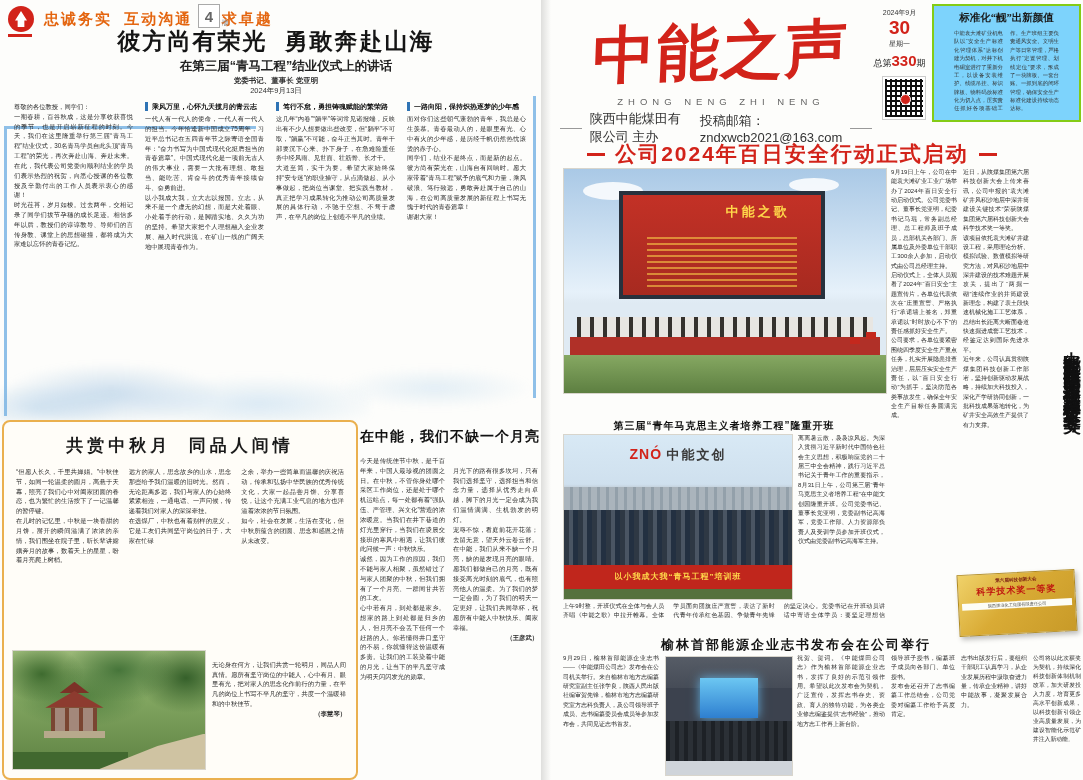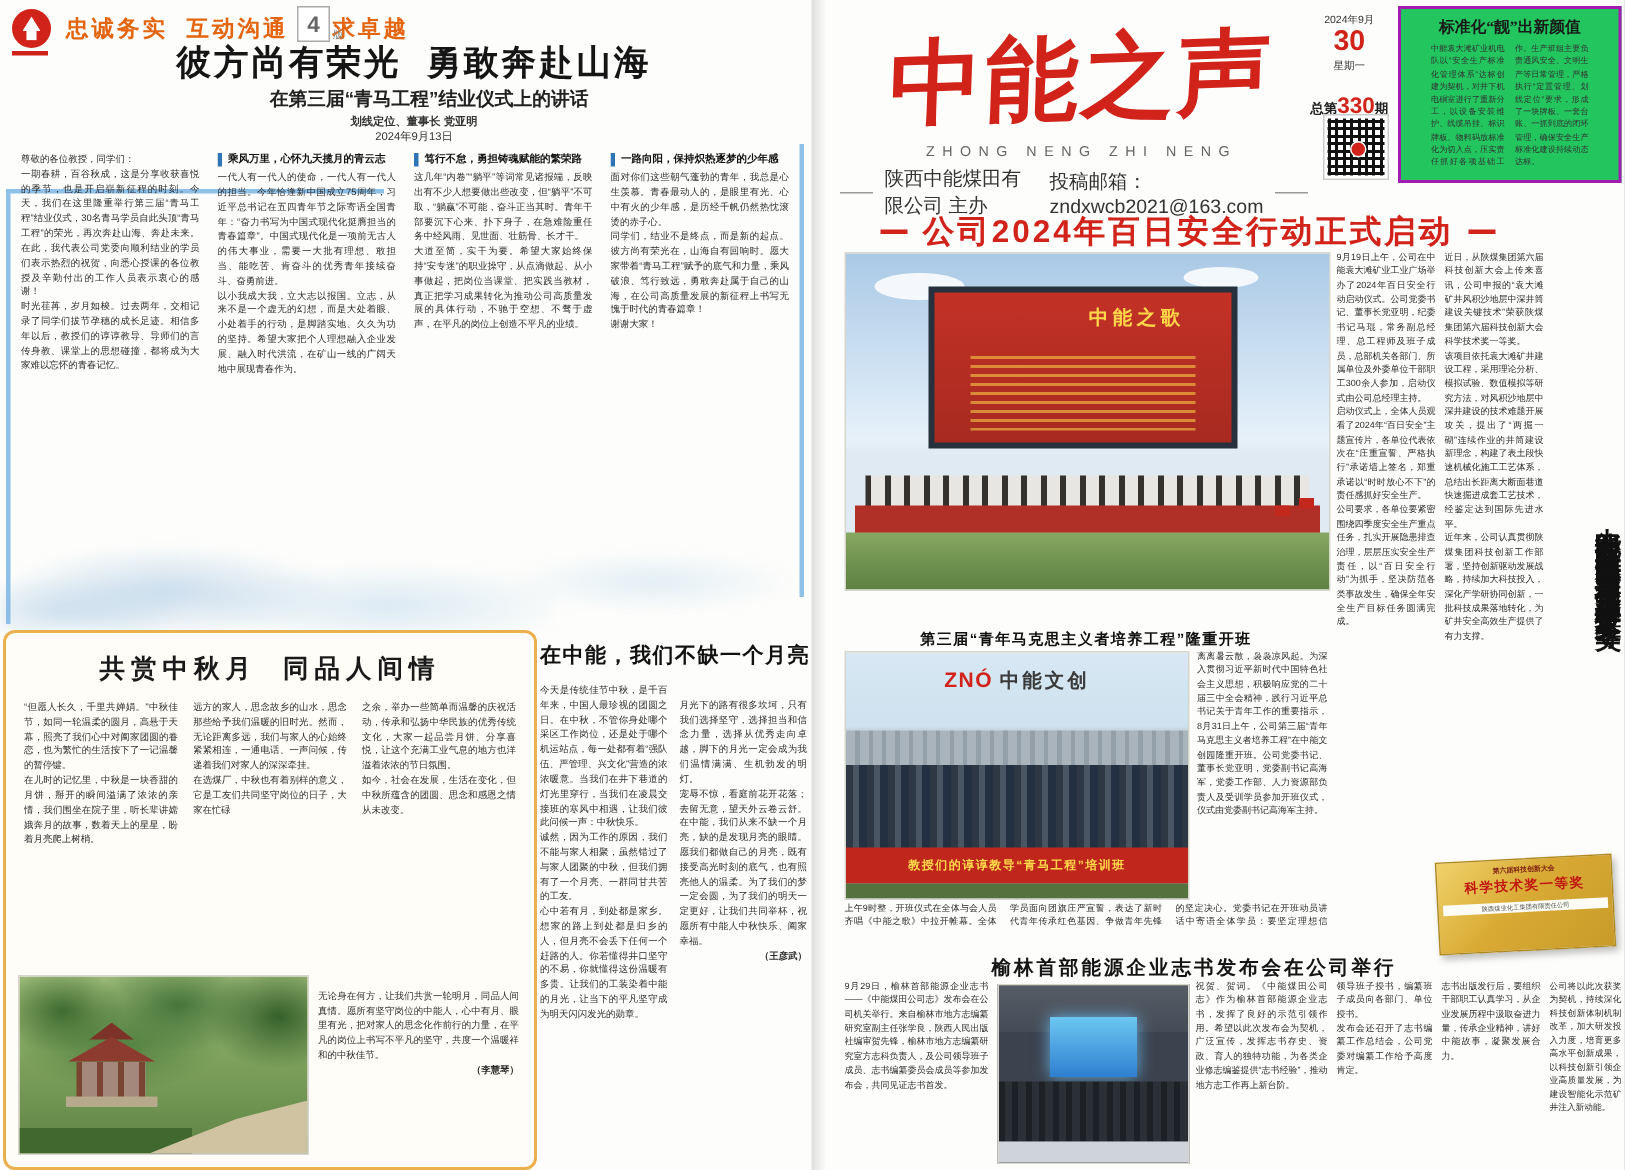--- a/index.html
+++ b/index.html
@@ -50,29 +50,29 @@
   .fold{background:linear-gradient(90deg,rgba(0,0,0,.12),rgba(0,0,0,0));}
   .masthead{font-family:"DejaVu Serif",serif;font-weight:bold;color:#d2231a;font-size:62px;
             letter-spacing:2px;transform:rotate(-2deg) skewX(-4deg);white-space:pre;}
   .pinyin{font-size:9.5px;letter-spacing:5px;color:#666;}
   .pubrow{display:flex;align-items:center;justify-content:center;gap:8px;font-size:13px;color:#333;}
   .pubrow:before,.pubrow:after{content:"";height:1px;width:34px;background:#999;}
   .datebox{text-align:center;}
   .date-ym{font-size:7px;color:#333;}
   .date-day{font-size:19px;font-weight:bold;color:#d2231a;line-height:1.1;}
   .date-week{font-size:7px;color:#333;}
-  .issue{font-size:9px;font-weight:bold;color:#222;margin-top:13px;}
+  .issue{font-size:9px;font-weight:normal;color:#222;margin-top:3px;}
   .issue b{font-size:15px;color:#d2231a;}
   .qr{background:#fff;border:1px solid #ccc;padding:2px;}
   .qr .grid{width:100%;height:100%;position:relative;
     background-image:repeating-linear-gradient(0deg,#111 0 2px,transparent 2px 5px),
                      repeating-linear-gradient(90deg,#111 0 2px,transparent 2px 5px);}
   .qr .dot{position:absolute;left:50%;top:50%;width:9px;height:9px;margin:-4.5px;background:#d2231a;
            border:1.5px solid #fff;border-radius:50%;}
-  .std-box{border:2px solid #a21caf;background:#22c55e;padding:5px 20px;box-sizing:border-box;}
+  .std-box{border:2px solid #84cc16;background:#7dd3fc;padding:5px 20px;box-sizing:border-box;}
   .std-title{font-size:10.5px;font-weight:bold;color:#1a1a1a;}
   .std-body{columns:2;column-gap:7px;height:88px;margin-top:4px;}
   .banner{display:flex;align-items:center;justify-content:center;gap:10px;
           font-size:21px;font-weight:bold;color:#d2231a;letter-spacing:2px;}
   .banner:before,.banner:after{content:"";height:3px;width:18px;background:#d2231a;}
   
   .ceremony{background:linear-gradient(180deg,#aac9e6 0%,#e6f1fa 55%,#dfeaf3 60%);}
   .cer-cloud{position:absolute;border-radius:50%;background:rgba(255,255,255,.85);}
   .cer-screen{position:absolute;left:17%;top:10%;width:64%;height:48%;background:#27313d;padding:4px;box-sizing:border-box;}
   .cer-screen .inner{width:100%;height:100%;background:linear-gradient(180deg,#c33126,#a72a20);position:relative;}
@@ -137,21 +137,21 @@
     <div class="pagenum-box">4</div>
     <span class="page-label">版</span>
   </div>
 
   <div class="abs blue-bar" style="left:4px;top:126px;width:252px;height:3px;"></div>
   <div class="abs blue-bar" style="left:4px;top:126px;width:3px;height:290px;"></div>
   <div class="abs blue-bar" style="left:533px;top:96px;width:3px;height:302px;"></div>
 
   <div class="abs speech-title center" style="left:20px;top:26px;width:512px;">彼方尚有荣光  勇敢奔赴山海</div>
   <div class="abs speech-sub center" style="left:30px;top:58px;width:512px;">在第三届“青马工程”结业仪式上的讲话</div>
-  <div class="abs byline center bold" style="left:20px;top:76px;width:512px;">划线定位、董事长  党亚明</div>
+  <div class="abs byline center bold" style="left:20px;top:76px;width:512px;">党委书记、董事长  党亚明</div>
   <div class="abs byline center" style="left:20px;top:86px;width:512px;">2024年9月13日</div>
 
   <div class="abs colwrap" style="left:14px;top:102px;width:512px;">
     <div class="speech-col">
       <div class="txt" style="height:252px;">尊敬的各位教授，同学们：
 一期春耕，百谷秋成，这是分享收获喜悦的季节，也是开启崭新征程的时刻。今天，我们在这里隆重举行第三届“青马工程”结业仪式，30名青马学员自此头顶“青马工程”的荣光，再次奔赴山海、奔赴未来。在此，我代表公司党委向顺利结业的学员们表示热烈的祝贺，向悉心授课的各位教授及辛勤付出的工作人员表示衷心的感谢！
 时光荏苒，岁月如梭。过去两年，交相记录了同学们拔节孕穗的成长足迹。相信多年以后，教授们的谆谆教导、导师们的言传身教、课堂上的思想碰撞，都将成为大家难以忘怀的青春记忆。</div>
     </div>
     <div class="speech-col">
       <div class="col-head">乘风万里，心怀九天揽月的青云志</div>
@@ -282,21 +282,21 @@
 
   <div class="abs youth-sub center" style="left:563px;top:419px;width:322px;">第三届“青年马克思主义者培养工程”隆重开班</div>
 
   <div class="abs photo groupphoto" style="left:563px;top:434px;width:228px;height:164px;">
     <div class="gp-roof">
       <span class="gp-logo">ZNÓ</span>
       <span class="gp-sign">中能文创</span>
     </div>
     <div class="gp-building"></div>
     <div class="gp-people"></div>
-    <div class="gp-banner">教授们的谆谆教导“青马工程”培训班</div>
+    <div class="gp-banner">以小我成大我“青马工程”培训班</div>
     <div class="gp-grass"></div>
   </div>
 
   <div class="abs txt" style="left:798px;top:434px;width:87px;height:164px;font-size:6px;">离离暑云散，袅袅凉风起。为深入贯彻习近平新时代中国特色社会主义思想，积极响应党的二十届三中全会精神，践行习近平总书记关于青年工作的重要指示，8月31日上午，公司第三届“青年马克思主义者培养工程”在中能文创园隆重开班。公司党委书记、董事长党亚明，党委副书记高海军，党委工作部、人力资源部负责人及受训学员参加开班仪式，仪式由党委副书记高海军主持。</div>
   <div class="abs txt" style="left:563px;top:602px;width:322px;height:28px;font-size:6px;columns:3;column-gap:9px;">上午9时整，开班仪式在全体与会人员齐唱《中能之歌》中拉开帷幕。全体学员面向团旗庄严宣誓，表达了新时代青年传承红色基因、争做青年先锋的坚定决心。党委书记在开班动员讲话中寄语全体学员：要坚定理想信念，筑牢思想根基；要锤炼过硬本领，勇担时代使命；要发扬斗争精神，在矿山一线的火热实践中淬炼成长。</div>
 
   <div class="abs book-title center" style="left:563px;top:636px;width:466px;">榆林首部能源企业志书发布会在公司举行</div>
 
   <div class="abs txt" style="left:563px;top:654px;width:96px;height:122px;font-size:6px;">9月29日，榆林首部能源企业志书——《中能煤田公司志》发布会在公司机关举行。来自榆林市地方志编纂研究室副主任张学良，陕西人民出版社编审贺先锋，榆林市地方志编纂研究室方志科负责人，及公司领导班子成员、志书编纂委员会成员等参加发布会，共同见证志书首发。</div>
 

